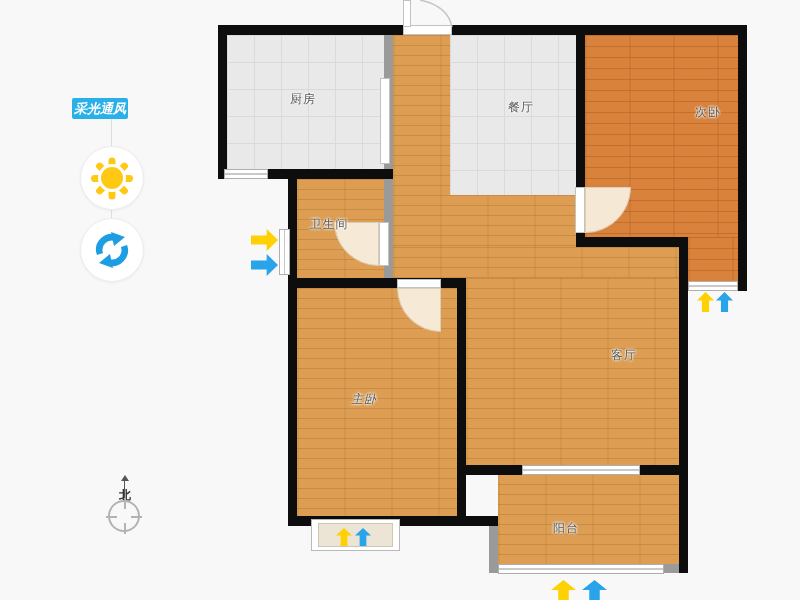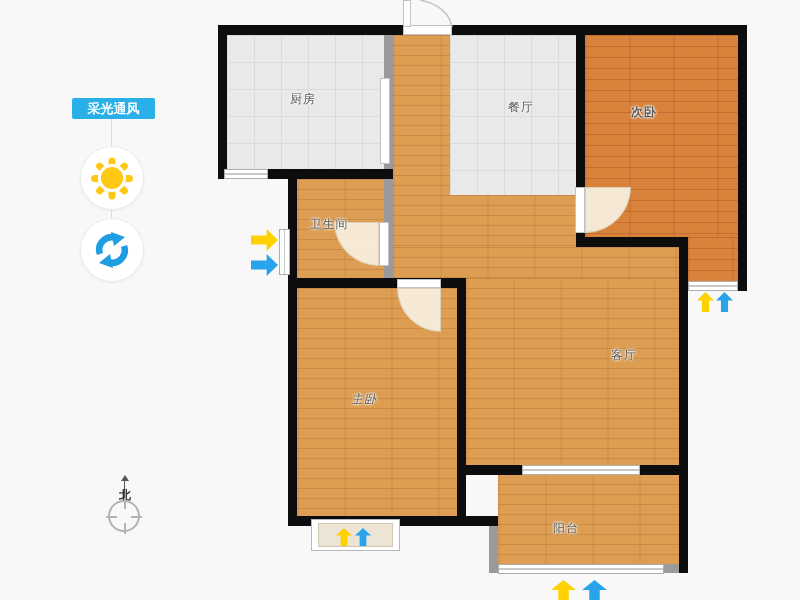--- a/index.html
+++ b/index.html
@@ -33,23 +33,23 @@
   .bay-frame{position:absolute;background:#fff;border:1px solid #b9b9b9;}
   .bay-inner{position:absolute;background:#ece4d4;border:1px solid #cfc6b4;}
 
   .room-label{position:absolute;transform:translate(-50%,-50%);font-size:12px;color:#565656;
     text-shadow:0 0 2px #fff,0 0 2px #fff,0 0 3px #fff;white-space:nowrap;letter-spacing:1px;}
 
   .arrow{position:absolute;filter:drop-shadow(0 0 1px rgba(255,255,255,.9));}
   .arrow-up{clip-path:polygon(50% 0,100% 42%,71% 42%,71% 100%,29% 100%,29% 42%,0 42%);}
   .arrow-right{clip-path:polygon(100% 50%,58% 0,58% 29%,0 29%,0 71%,58% 71%,58% 100%);}
 
-  .tag{position:absolute;left:72px;top:98px;width:83px;height:21px;background:#29b0e8;color:#fff;
+  .tag{position:absolute;left:72px;top:98px;width:56px;height:21px;background:#29b0e8;color:#fff;
     font-size:13px;font-weight:bold;display:flex;align-items:center;justify-content:center;
-    border-radius:2px;cursor:pointer;}
+    border-radius:2px;cursor:pointer;font-style:italic;}
   .vline{position:absolute;left:111px;top:119px;width:1px;height:104px;background:#ddd;}
   .circle-btn{position:absolute;width:64px;height:64px;border-radius:50%;background:#fff;
     border:1px solid #ececec;box-shadow:0 1px 3px rgba(0,0,0,.05);cursor:pointer;}
   .sun{position:relative;width:100%;height:100%;}
   .sun .ray{position:absolute;left:10px;top:28px;width:42px;height:7px;border-radius:3.5px;background:#fec813;}
   .sun .gap{position:absolute;left:17px;top:17px;width:28px;height:28px;border-radius:50%;background:#fff;}
   .sun .core{position:absolute;left:20px;top:20px;width:22px;height:22px;border-radius:50%;background:#fec813;}
 
   .compass-ring{position:absolute;left:108px;top:500px;width:32px;height:32px;border:2px solid #b3b3b3;border-radius:50%;}
   .tick{position:absolute;background:#b3b3b3;}
@@ -163,19 +163,19 @@
   <div class="arrow arrow-up" style="left:716px;top:292px;width:17px;height:20px;background:#29a4ea;"></div>
 
   <div class="arrow arrow-up" style="left:336px;top:528px;width:16px;height:18px;background:#ffd100;"></div>
   <div class="arrow arrow-up" style="left:355px;top:528px;width:16px;height:18px;background:#29a4ea;"></div>
 
   <div class="arrow arrow-up" style="left:551px;top:580px;width:25px;height:24px;background:#ffd100;"></div>
   <div class="arrow arrow-up" style="left:582px;top:580px;width:25px;height:24px;background:#29a4ea;"></div>
 
   <div class="room-label" style="left:303px;top:99px;">厨房</div>
   <div class="room-label" style="left:521px;top:107px;">餐厅</div>
-  <div class="room-label" style="left:644px;top:112px;font-weight:bold;">次卧</div>
+  <div class="room-label" style="left:708px;top:112px;">次卧</div>
   <div class="room-label" style="left:329px;top:224px;">卫生间</div>
   <div class="room-label" style="left:624px;top:355px;">客厅</div>
   <div class="room-label" style="left:364px;top:399px;font-style:italic;">主卧</div>
   <div class="room-label" style="left:566px;top:528px;">阳台</div>
 
 </div>
 
 </body></html>

